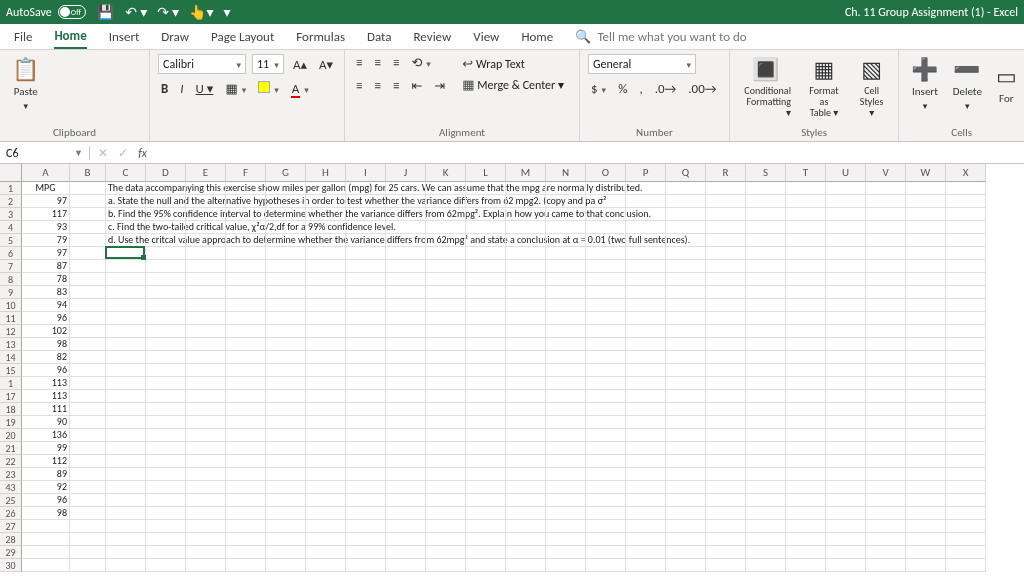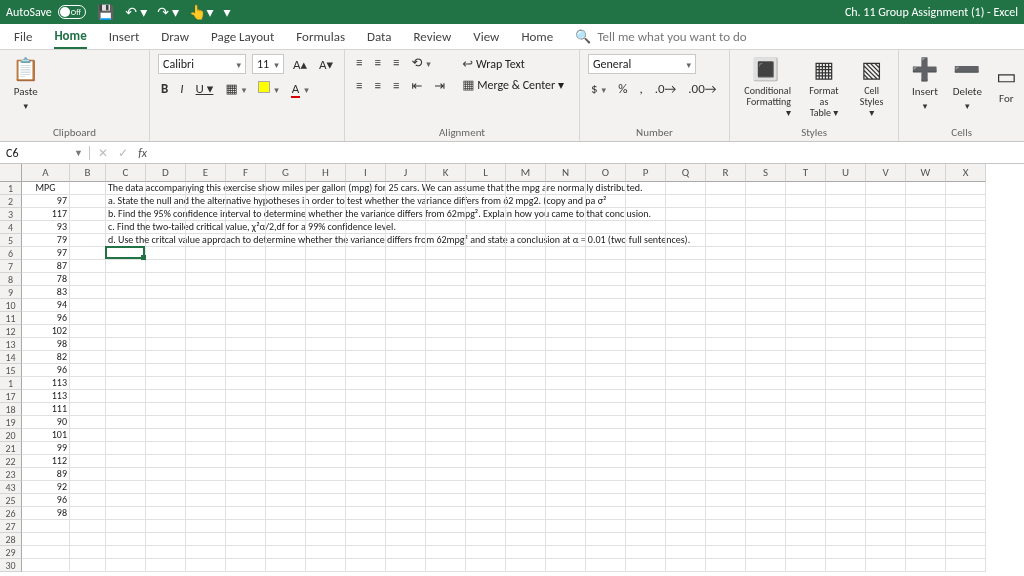--- a/index.html
+++ b/index.html
@@ -754,21 +754,21 @@
         <div class="cell" style="width: 40px;"></div>
         <div class="cell" style="width: 40px;"></div>
         <div class="cell" style="width: 40px;"></div>
         <div class="cell" style="width: 40px;"></div>
         <div class="cell" style="width: 40px;"></div>
         <div class="cell" style="width: 40px;"></div>
         <div class="cell" style="width: 40px;"></div>
       </div>
       <div class="row">
         <div class="rh">20</div>
-        <div class="cell" style="width: 48px;">101</div>
+        <div class="cell" style="width: 48px;">136</div>
         <div class="cell" style="width: 36px;"></div>
         <div class="cell" style="width: 40px;"></div>
         <div class="cell" style="width: 40px;"></div>
         <div class="cell" style="width: 40px;"></div>
         <div class="cell" style="width: 40px;"></div>
         <div class="cell" style="width: 40px;"></div>
         <div class="cell" style="width: 40px;"></div>
         <div class="cell" style="width: 40px;"></div>
         <div class="cell" style="width: 40px;"></div>
         <div class="cell" style="width: 40px;"></div>

